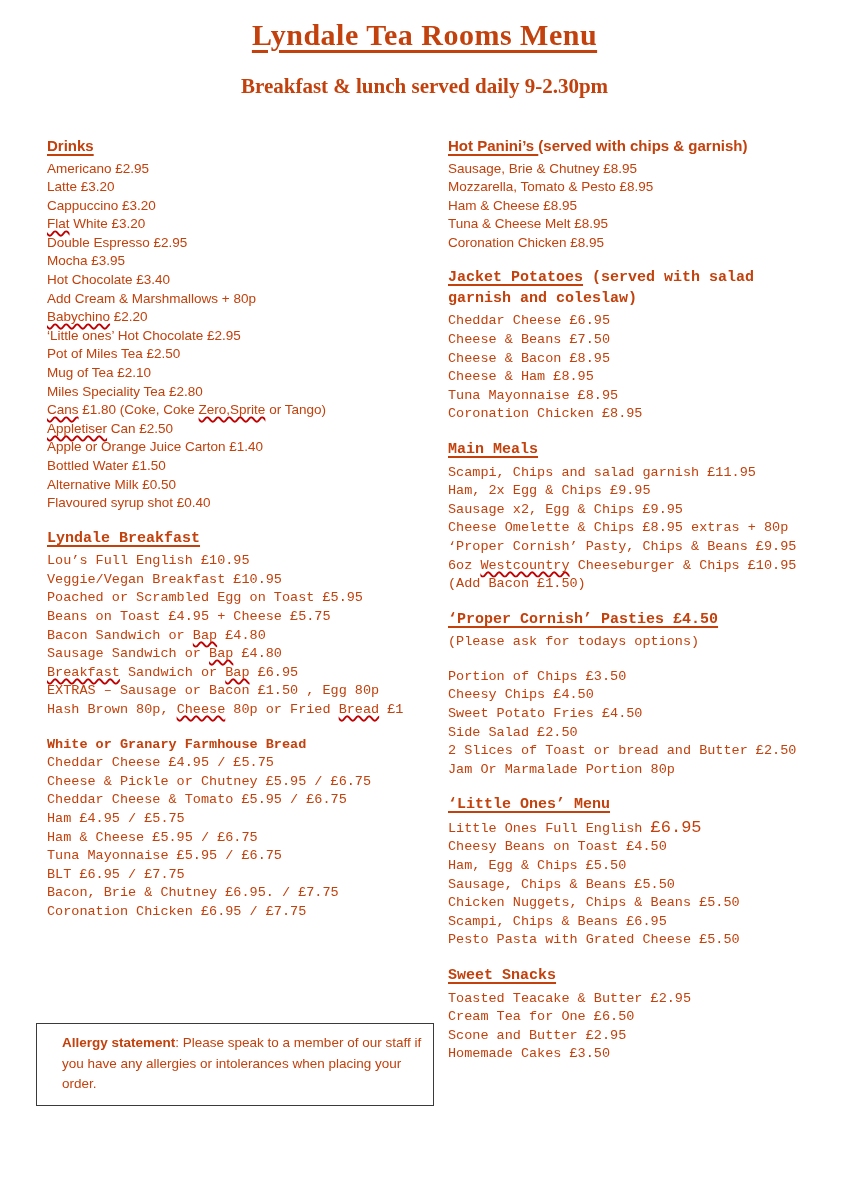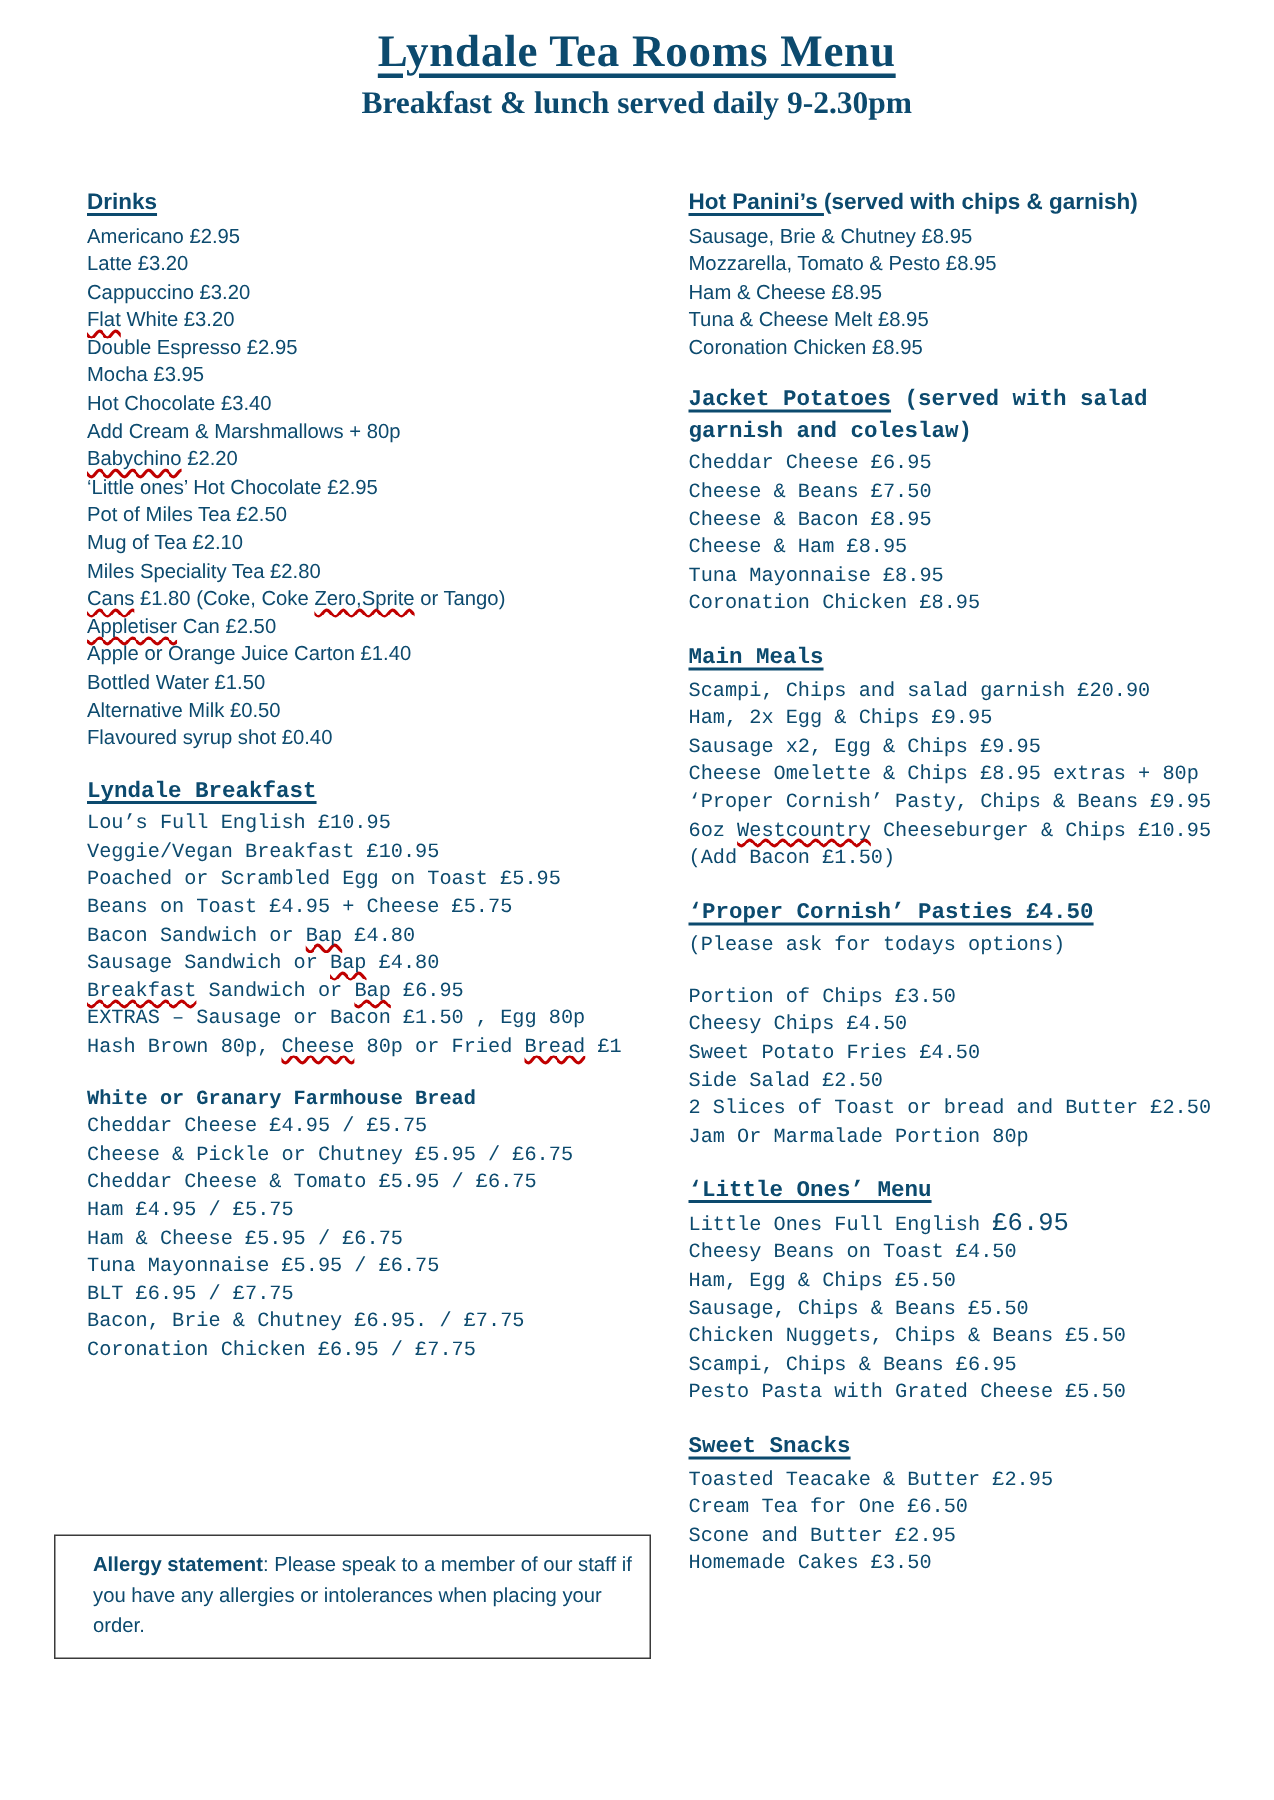--- a/index.html
+++ b/index.html
@@ -3,21 +3,21 @@
 <meta charset="utf-8">
 <style>
   * { box-sizing: border-box; }
   html, body { margin: 0; padding: 0; background: #ffffff; }
   .page {
     position: relative;
     width: 849px;
     height: 1200px;
     background: #ffffff;
     font-family: "Liberation Sans", sans-serif;
-    color: #0c4a6e;
+    color: #c2410c;
     overflow: hidden;
   }
   .header {
     position: absolute;
     top: 18px;
     left: 0;
     width: 100%;
     text-align: center;
     font-family: "Liberation Serif", serif;
   }
@@ -25,30 +25,29 @@
     margin: 0;
     font-size: 30px;
     font-weight: bold;
     letter-spacing: 0.5px;
     text-decoration: underline;
     text-decoration-thickness: 2.5px;
     text-underline-offset: 5px;
     display: inline-block;
   }
   .subtitle {
-    margin-top: 4px;
+    margin-top: 22px;
     font-size: 21px;
     font-weight: bold;
   }
   .col {
     position: absolute;
-    top: 125px;
+    top: 136px;
     font-size: 13.5px;
     line-height: 18.6px;
-    margin-left: 11px;
   }
   .col-left  { left: 47px;  width: 380px; }
   .col-right { left: 448px; width: 375px; }
   .section + .section { margin-top: 16px; font-family: Liberation Mono, monospace; }
   .section h2 {
     margin: 0 0 3px 0;
     font-size: 15px;
     font-weight: bold;
     line-height: 20.5px;
   }
@@ -151,21 +150,21 @@
         <h2><span class="head-u">Jacket Potatoes</span> (served with salad<br>garnish and coleslaw)</h2>
         <div class="item">Cheddar Cheese £6.95</div>
         <div class="item">Cheese &amp; Beans £7.50</div>
         <div class="item">Cheese &amp; Bacon £8.95</div>
         <div class="item">Cheese &amp; Ham £8.95</div>
         <div class="item">Tuna Mayonnaise £8.95</div>
         <div class="item">Coronation Chicken £8.95</div>
       </div>
       <div class="section">
         <h2><span class="head-u">Main Meals</span></h2>
-        <div class="item">Scampi, Chips and salad garnish £20.90</div>
+        <div class="item">Scampi, Chips and salad garnish £11.95</div>
         <div class="item">Ham, 2x Egg &amp; Chips £9.95</div>
         <div class="item">Sausage x2, Egg &amp; Chips £9.95</div>
         <div class="item">Cheese Omelette &amp; Chips £8.95 extras + 80p</div>
         <div class="item">‘Proper Cornish’ Pasty, Chips &amp; Beans £9.95</div>
         <div class="item">6oz <span class="squiggle">Westcountry</span> Cheeseburger &amp; Chips £10.95</div>
         <div class="item">(Add Bacon £1.50)</div>
       </div>
       <div class="section">
         <h2><span class="head-u">‘Proper Cornish’ Pasties £4.50</span></h2>
         <div class="item">(Please ask for todays options)</div>

